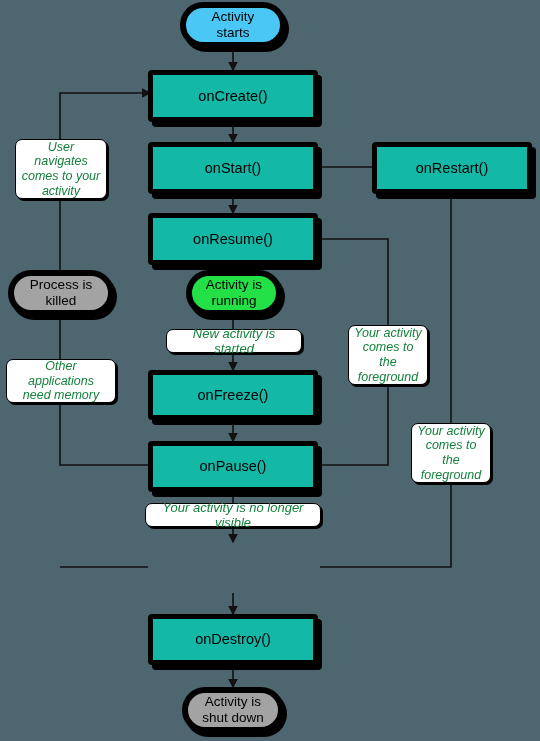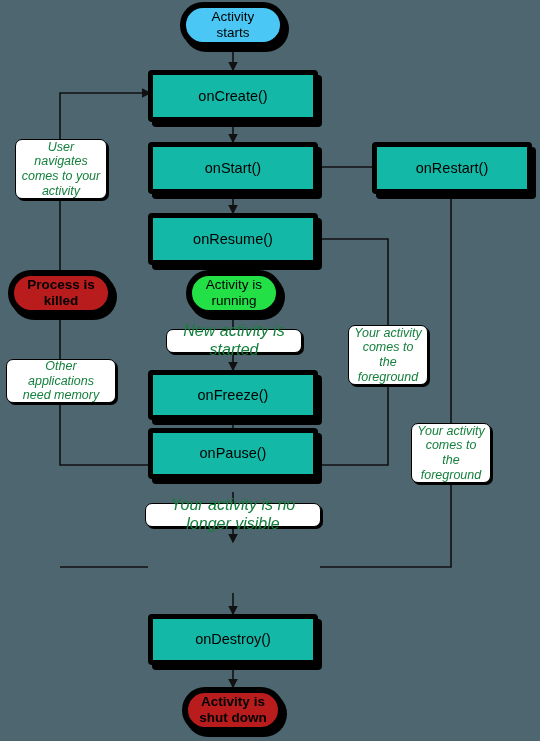--- a/index.html
+++ b/index.html
@@ -53,42 +53,42 @@
   
   .pill {
     border: 6px solid #000;
     border-radius: 999px;
     box-shadow: 3px 4px 0 0 #000;
     font-size: 13.5px;
     line-height: 1.2;
   }
   .pill-start  { background: #4ac7f5; }
   .pill-run    { background: #22e046; }
-  .pill-red    { background: #b91c1c; font-weight: bold; }
+  .pill-red    { background: #a3a3a3; }
 
   
   .note {
     position: absolute;
     z-index: 4;
     box-sizing: border-box;
     background: #ffffff;
     border: 1.5px solid #000;
     border-radius: 7px;
     box-shadow: 2px 2px 0 0 #000;
     font-style: italic;
     font-size: 12.5px;
     line-height: 1.18;
     color: #15803d;
     display: flex;
     align-items: center;
     justify-content: center;
     text-align: center;
     padding: 2px 5px;
   }
-  .note.one-line { font-size: 16px; }
+  .note.one-line { font-size: 13px; }
 </style>
 </head>
 <body>
 
 <div id="stage">
 
   <svg id="wires" viewBox="0 0 540 741" width="540" height="741" xmlns="http://www.w3.org/2000/svg">
     <defs>
       <marker id="arw" markerWidth="9" markerHeight="9" refX="5.2" refY="3.1" orient="auto" markerUnits="strokeWidth">
         <path d="M0,0 L6,3.1 L0,6.2 z" fill="#111"></path>
@@ -160,21 +160,21 @@
     <div>
       <span>Process is</span><br>
       <span>killed</span>
     </div>
   </div>
 
   <div class="node method" style="left:148px; top:370px; width:170px; height:50px;">
     <span>onFreeze()</span>
   </div>
 
-  <div class="node method" style="left:148px; top:428px; width:170px; height:51px;">
+  <div class="node method" style="left:148px; top:441px; width:170px; height:51px;">
     <span>onPause()</span>
   </div>
 
 
   <div class="node method" style="left:148px; top:614px; width:170px; height:51px;">
     <span>onDestroy()</span>
   </div>
 
   <div class="node pill pill-red" style="left:182px; top:687px; width:102px; height:46px;">
     <div>

